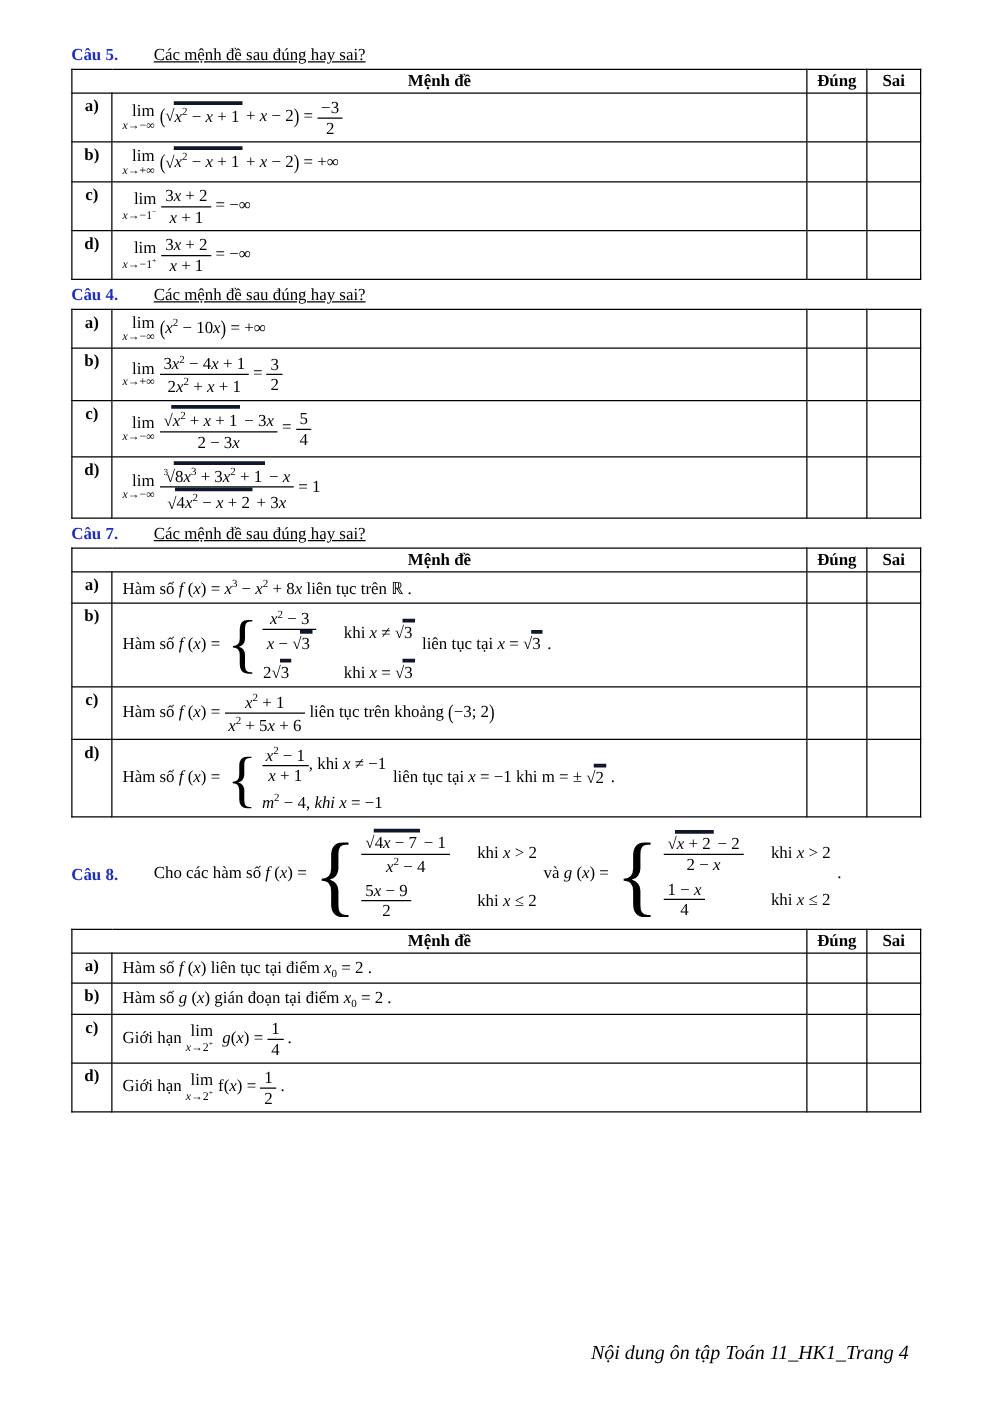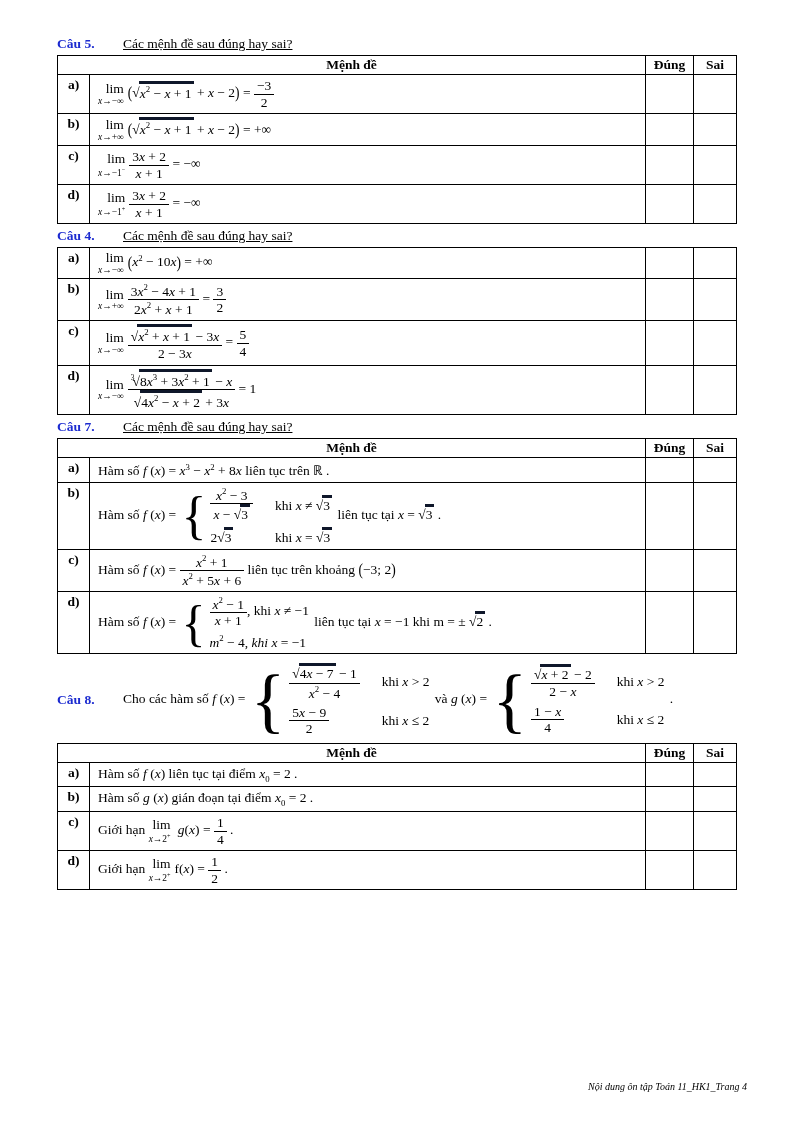--- a/index.html
+++ b/index.html
@@ -36,21 +36,21 @@
   .rt { display: inline-block; border-top: 3px solid #0f172a; padding: 0 2px 0 1px; margin-left: -1px; line-height: 1.2; }
   .root { display: inline-block; white-space: nowrap; }
   .ridx { font-size: 0.55em; vertical-align: 0.75em; margin-right: -0.25em; font-style: normal; }
   .rsign { font-style: normal; }
   .lp, .rp { display: inline-block; transform: scaleY(1.25); font-style: normal; }
   .cases { display: inline-flex; align-items: center; vertical-align: middle; margin: 0 2px; }
   .brace { font-size: var(--bs, 40px); line-height: 1; margin-right: 4px; font-style: normal; }
   .crows { display: grid; grid-template-columns: max-content max-content; column-gap: 22px; row-gap: 4px; align-items: center; justify-items: start; text-align: left; }
   .crows.one { grid-template-columns: max-content; }
   .q8line { display: flex; align-items: center; margin: 9px 0 6px; }
-  .footer { position: absolute; right: 47px; bottom: 30px; font-style: italic; font-size: 10px; }
+  .footer { position: absolute; right: 67px; bottom: 30px; font-style: italic; font-size: 16px; }
   .qsec { margin-bottom: 4px; }
 </style>
 </head>
 <body>
 
 <div class="page">
 
   <div class="qsec">
     <div class="q-title">
       <span class="q-label">Câu 5.</span><span>Các mệnh đề sau đúng hay sai?</span>

